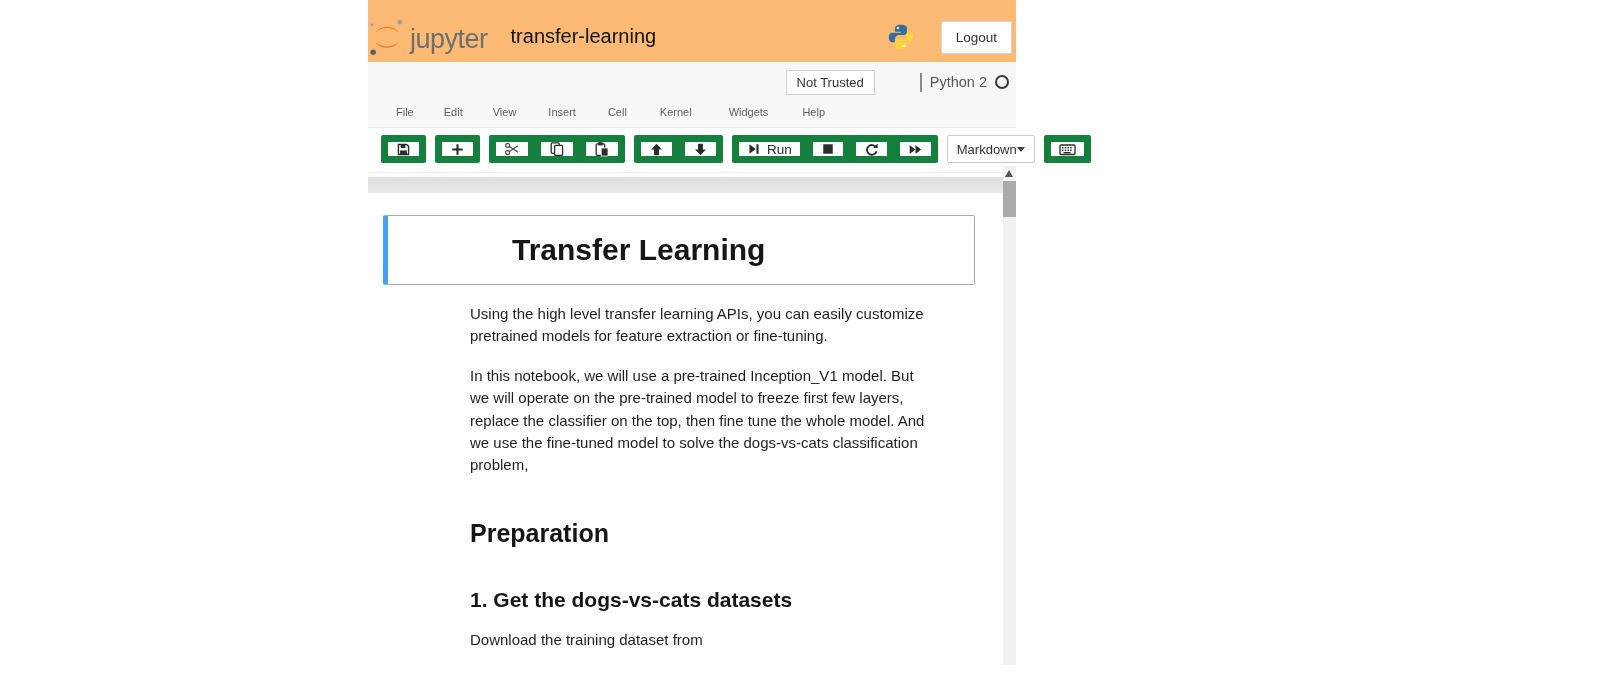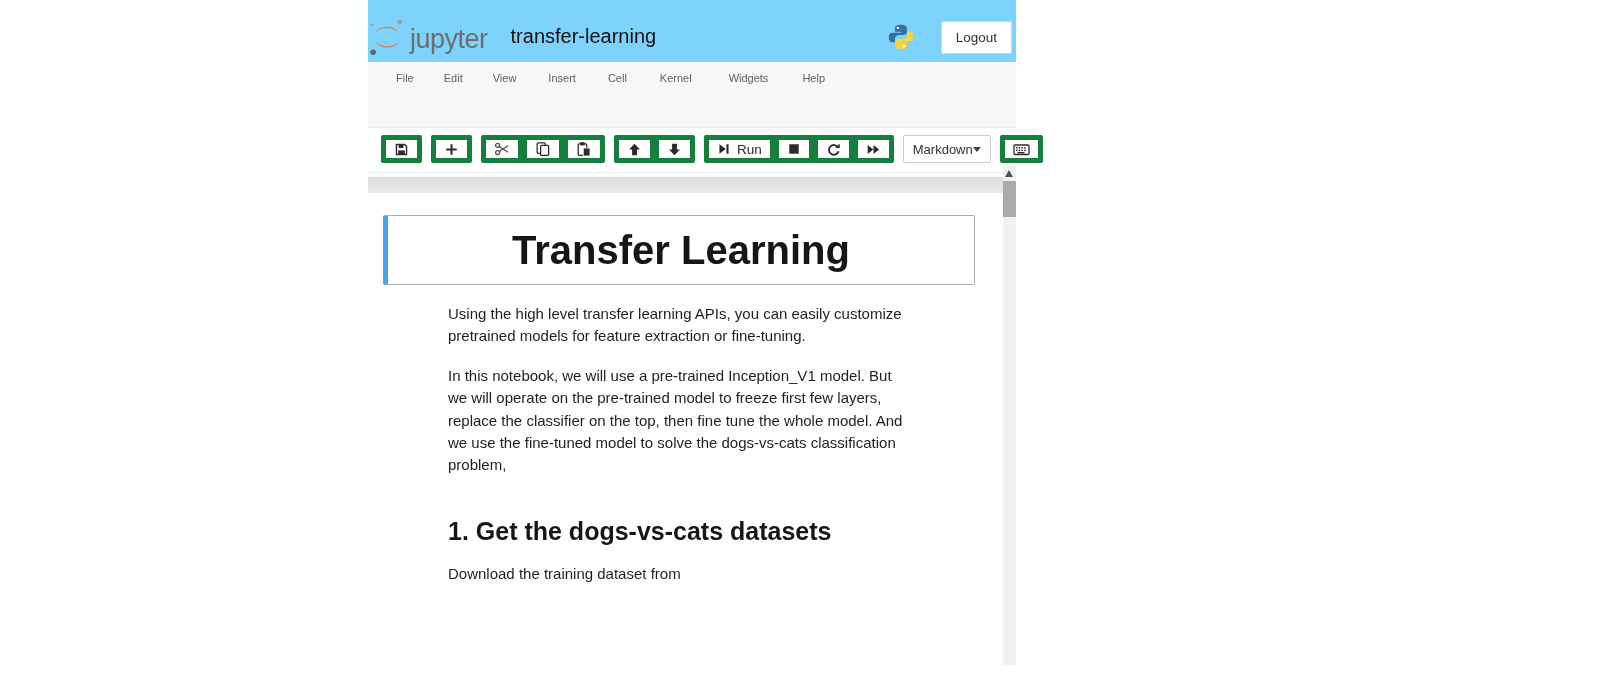--- a/index.html
+++ b/index.html
@@ -1,21 +1,21 @@
 <!DOCTYPE html>
 <html><head>
 <meta charset="utf-8">
 <style>
   * { box-sizing: border-box; margin: 0; padding: 0; }
   html,body { width:1600px; height:685px; background:#ffffff; overflow:hidden;
     font-family:"Liberation Sans", sans-serif; }
   #app { position:relative; margin-left:368px; width:648px; height:667px; background:#fff; }
 
   
-  .app-header { display:flex; align-items:center; height:62px; padding:12px 4px 0 1px; background:#7dd3fc; }
+  .app-header { display:flex; align-items:center; height:62px; padding:12px 4px 0 1px; background:#fdba74; }
   .logo { display:flex; align-items:flex-end; cursor:pointer; }
   .logo-text { font-size:27px; color:#6e6e6e; letter-spacing:-0.5px; margin-left:5px; line-height:1; padding-bottom:4px; }
   .nb-title { font-size:20px; color:#111; margin-left:23px; padding-bottom:2px; }
   .header-spacer { flex:1; }
   .python-logo { margin-right:26px; display:flex; }
   .logout-btn { background:#fff; border:1px solid #d5d5d5; border-radius:2px; color:#333;
     font-size:13.5px; padding:8px 14px; cursor:pointer; font-family:inherit; }
 
   
   .menubar { background:#f8f8f8; border-bottom:1px solid #ededed; height:66px; }
@@ -25,42 +25,42 @@
   .kernel-wrap { display:flex; align-items:center; margin-left:45px; }
   .kernel-sep { width:2px; height:19px; background:#8a8a8a; margin-right:8px; }
   .kernel-name { font-size:14.5px; color:#565656; }
   .kernel-idle { width:14px; height:14px; border:2px solid #3a3a3a; border-radius:50%; margin-left:8px; background:transparent; }
   .menu-row { display:flex; align-items:center; height:32px; padding-left:13px; }
   .menu-item { font-size:11px; color:#5e5e5e; padding:6px 15px; cursor:pointer; }
 
   
   .toolbar { background:#fff; border-bottom:1px solid #ededed; height:45px; padding:7px 0 0 13px; display:flex; align-items:flex-start; }
   .btn-group { display:flex; margin-right:9px; }
-  .tb-btn { background:#fff; border:5px solid #15803d; border-radius:2px; height:28px; min-width:33px;
+  .tb-btn { background:#fff; border:7px solid #15803d; border-radius:2px; height:28px; min-width:33px;
     display:flex; align-items:center; justify-content:center; cursor:pointer; padding:0 8px; }
   .tb-btn + .tb-btn { margin-left:-1px; border-radius:0 2px 2px 0; }
   .btn-group .tb-btn:first-child { border-radius:2px 0 0 2px; }
   .btn-group .tb-btn:only-child { border-radius:2px; }
   .run-label { font-size:13.5px; color:#2b2b2b; margin-left:6px; }
   .cell-type { width:130px; height:28px; border:1px solid #cccccc; border-radius:2px; background:#fff;
     display:flex; align-items:center; font-size:13px; color:#333; padding:0 9px; cursor:pointer; margin-right:9px; }
   .cell-type-label { flex:1; }
   .caret-down { width:0; height:0; border-left:4px solid transparent; border-right:4px solid transparent; border-top:5px solid #444; }
 
   
   .nb-strip { height:16px; margin:4px 13px 0 0; background:linear-gradient(#dedede,#e9e9e9); }
   .nb-area { position:relative; background:#fff; height:475px; margin-right:13px; overflow:hidden; }
   .cell-selected { margin:22px 28px 0 15px; height:70px; border:1px solid #ababab; border-left:5px solid #42a5f5;
     border-radius:2px; display:flex; align-items:center; background:#fff; cursor:pointer; }
-  .cell-selected h1 { margin-left:124px; font-size:40px; font-weight:bold; color:#161616; letter-spacing:0; }
-  .md-body { margin-left:80px; width:455px; color:#1f1f1f; }
+  .cell-selected h1 { margin-left:124px; font-size:30px; font-weight:bold; color:#161616; letter-spacing:0; }
+  .md-body { margin-left:102px; width:455px; color:#1f1f1f; }
   .md-body p { font-size:15px; line-height:22.4px; margin-top:17px; cursor:pointer; }
   .md-body p.first { margin-top:18px; }
   .md-body h2 { font-size:25px; font-weight:bold; color:#161616; margin-top:42px; cursor:pointer; }
-  .md-body h3 { font-size:25px; font-weight:bold; color:#161616; margin-top:40px; cursor:pointer; }
+  .md-body h3 { font-size:21px; font-weight:bold; color:#161616; margin-top:40px; cursor:pointer; }
 
   
   .scrollbar { position:absolute; right:0; top:166px; width:13px; height:499px; background:#f1f1f1; }
   .scroll-up { position:absolute; top:4px; left:2px; width:0; height:0;
     border-left:4.5px solid transparent; border-right:4.5px solid transparent; border-bottom:7px solid #555; cursor:pointer; }
   .scroll-thumb { position:absolute; top:15px; left:0; width:13px; height:36px; background:#aaaaaa; cursor:grab; }
 </style>
 </head>
 <body>
 
@@ -86,20 +86,28 @@
         <path d="M11.9 1.5 c-4.2 0 -5.1 1.6 -5.1 3.6 v2.4 h5.2 v0.9 H4.6 c-2 0 -3.1 1.6 -3.1 4.1 s1.1 4.1 3.1 4.1 h2.2 v-2.8 c0 -2 1.6 -3.5 3.5 -3.5 h4.1 c1.6 0 2.7 -1.2 2.7 -2.8 V5.1 c0 -2 -1 -3.6 -5.2 -3.6 z" fill="#366f9e"></path>
         <circle cx="9.3" cy="4.3" r="1" fill="#fff"></circle>
         <path d="M12.1 22.5 c4.2 0 5.1 -1.6 5.1 -3.6 v-2.4 h-5.2 v-0.9 h7.4 c2 0 3.1 -1.6 3.1 -4.1 s-1.1 -4.1 -3.1 -4.1 h-2.2 v2.8 c0 2 -1.6 3.5 -3.5 3.5 h-4.1 c-1.6 0 -2.7 1.2 -2.7 2.8 v2.4 c0 2 1 3.6 5.2 3.6 z" fill="#ffd43b"></path>
         <circle cx="14.7" cy="19.7" r="1" fill="#fff"></circle>
       </svg>
     </span>
     <button class="logout-btn">Logout</button>
   </div>
 
   <div class="menubar">
+    <div class="status-row">
+      <button class="trust-badge">Not Trusted</button>
+      <div class="kernel-wrap">
+        <span class="kernel-sep"></span>
+        <span class="kernel-name">Python 2</span>
+        <span class="kernel-idle"></span>
+      </div>
+    </div>
     <div class="menu-row">
       <span class="menu-item">File</span>
       <span class="menu-item">Edit</span>
       <span class="menu-item">View</span>
       <span class="menu-item" style="padding:6px 17px;">Insert</span>
       <span class="menu-item">Cell</span>
       <span class="menu-item" style="padding:6px 18px;">Kernel</span>
       <span class="menu-item" style="padding:6px 19px;text-align:right;">Widgets</span>
       <span class="menu-item">Help</span>
     </div>
@@ -231,20 +239,21 @@
 
   <div class="nb-strip"></div>
 
   <div class="nb-area">
     <div class="cell-selected">
       <h1>Transfer Learning</h1>
     </div>
     <div class="md-body">
       <p class="first">Using the high level transfer learning APIs, you can easily customize pretrained models for feature extraction or fine-tuning.</p>
       <p>In this notebook, we will use a pre-trained Inception_V1 model. But we will operate on the pre-trained model to freeze first few layers, replace the classifier on the top, then fine tune the whole model. And we use the fine-tuned model to solve the dogs-vs-cats classification problem,</p>
+      <h2>Preparation</h2>
       <h3>1. Get the dogs-vs-cats datasets</h3>
       <p>Download the training dataset from</p>
     </div>
   </div>
 
   <div class="scrollbar">
     <span class="scroll-up"></span>
     <div class="scroll-thumb"></div>
   </div>
 

